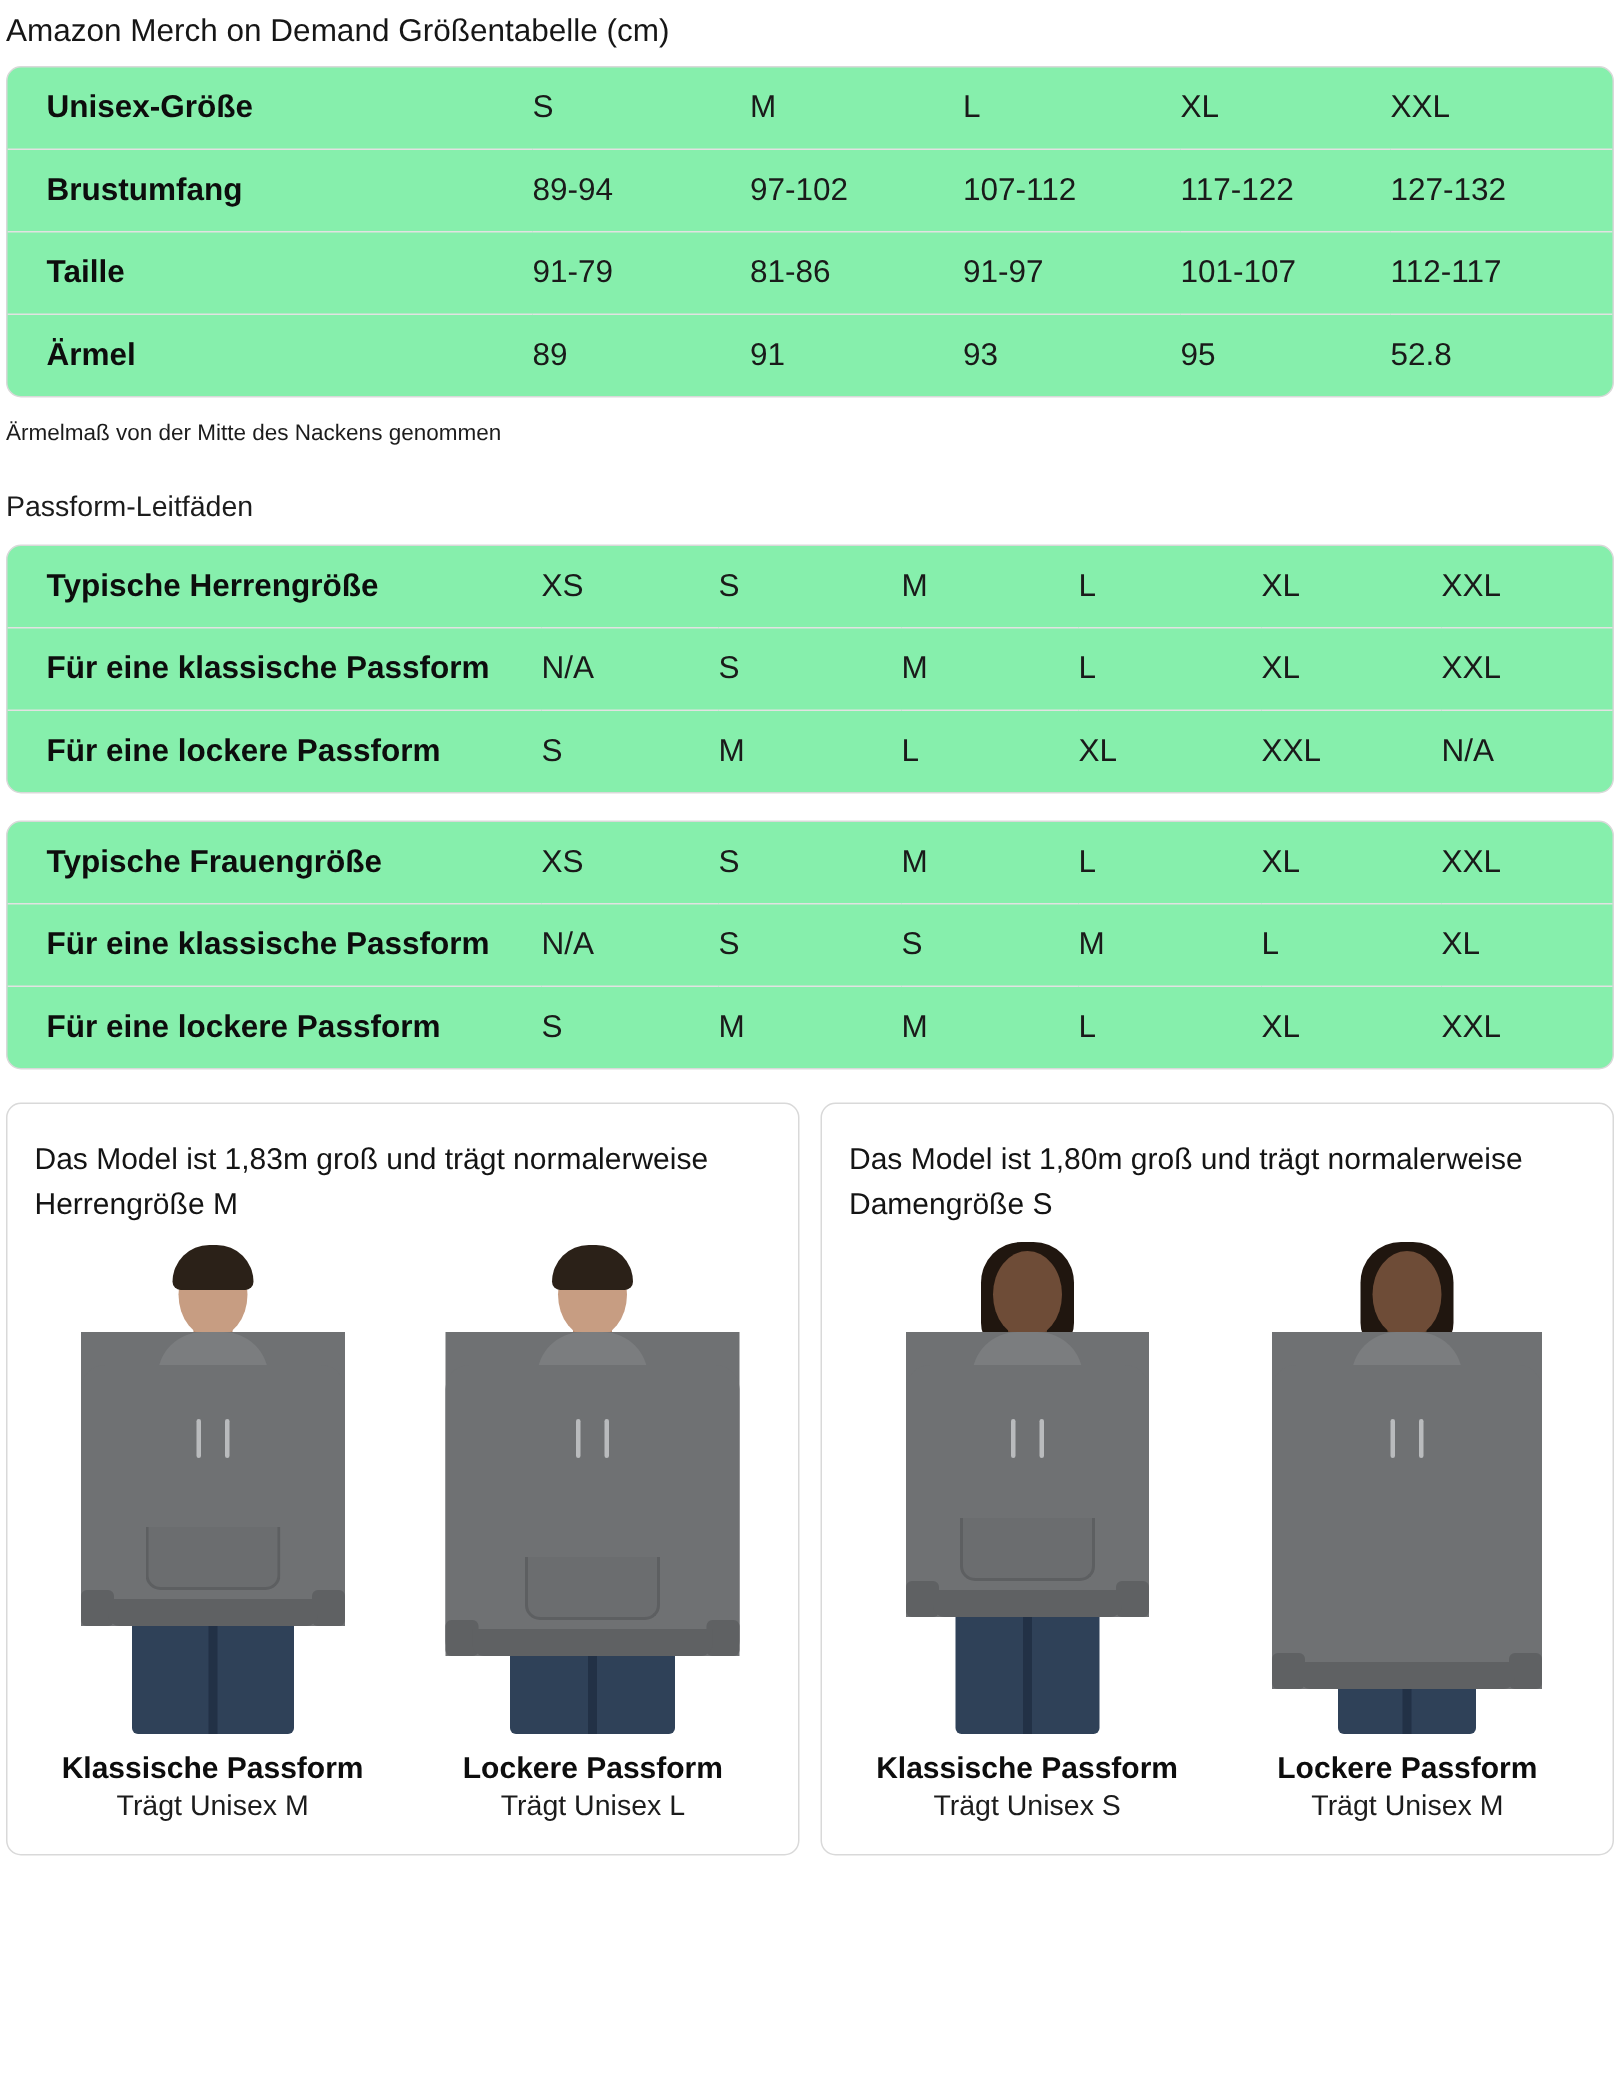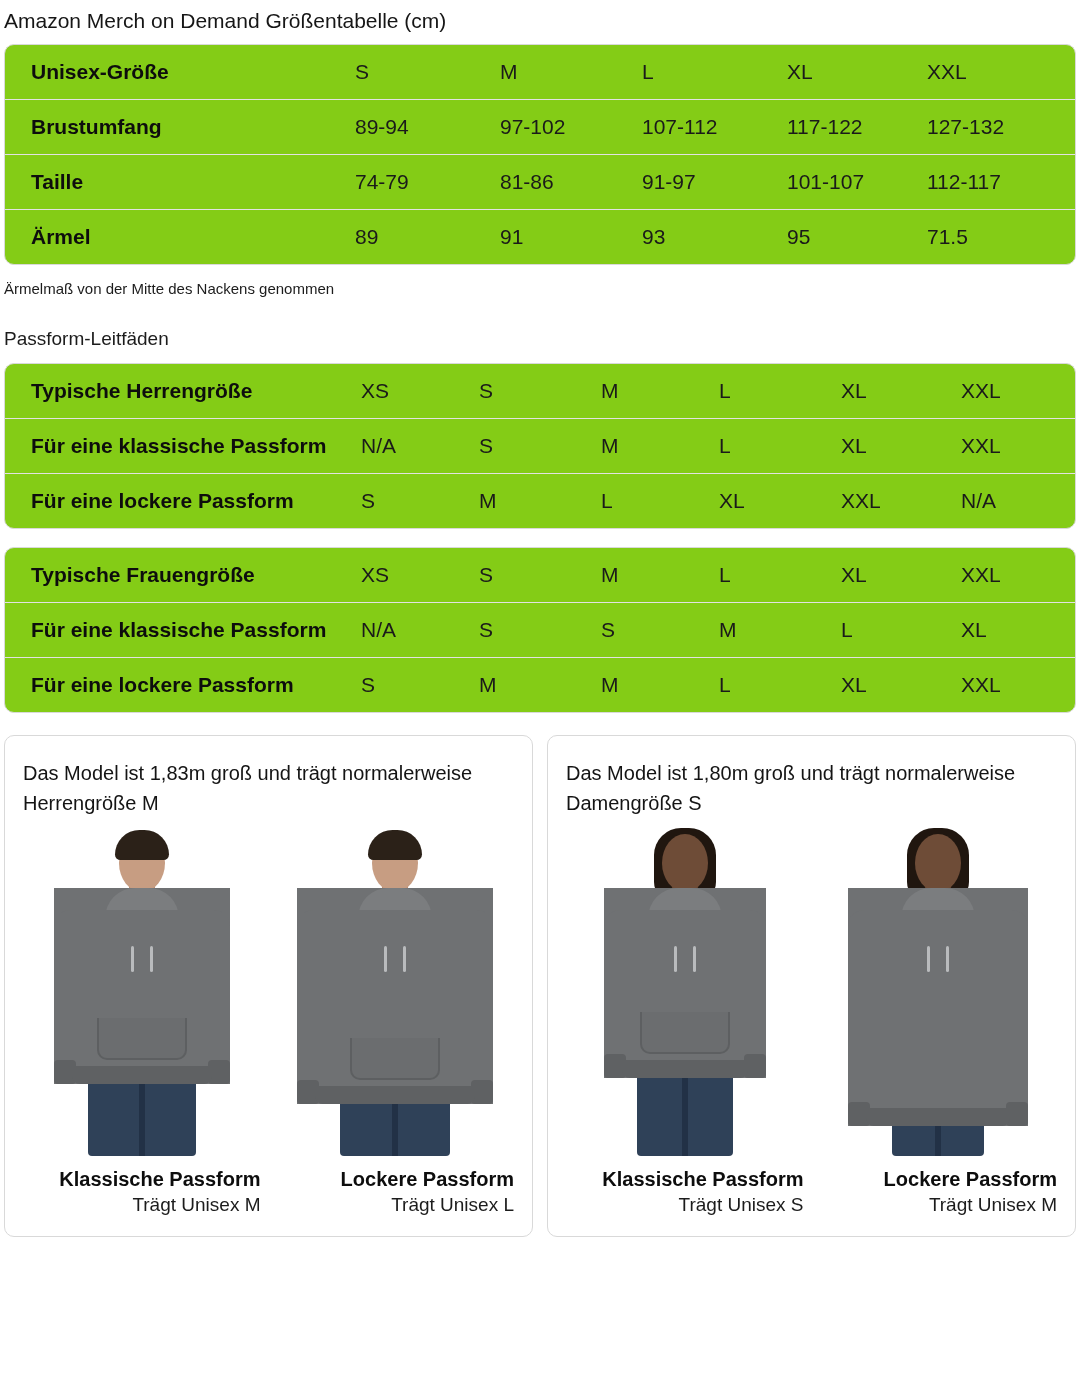--- a/index.html
+++ b/index.html
@@ -39,21 +39,21 @@
     color: #1c1c1c;
     padding: 16px 16px 12px 4px;
     font-weight: 400;
   }
 
   .card {
     border: 1px solid #d9d9d9;
     border-radius: 10px;
     overflow: hidden;
     margin: 0 4px;
-    background: #84cc16;
+    background: #86efac;
   }
   table.sz {
     width: 100%;
     border-collapse: collapse;
     table-layout: fixed;
   }
   table.sz td {
     padding: 14px 0 14px 0;
     font-size: 21px;
     line-height: 26px;
@@ -111,21 +111,21 @@
     color: #141414;
     margin-bottom: 6px;
     min-height: 62px;
   }
   .figs {
     display: flex;
     gap: 16px;
   }
   .fig {
     flex: 1 1 0;
-    text-align: right;
+    text-align: center;
   }
   .fig-art {
     height: 330px;
     position: relative;
     margin-bottom: 10px;
   }
   .fig-title {
     font-size: 20px;
     font-weight: 700;
     color: #0d0d0d;
@@ -231,33 +231,33 @@
         <tr>
           <td class="lbl">Brustumfang</td>
           <td class="val">89-94</td>
           <td class="val">97-102</td>
           <td class="val">107-112</td>
           <td class="val">117-122</td>
           <td class="val">127-132</td>
         </tr>
         <tr>
           <td class="lbl">Taille</td>
-          <td class="val">74-79</td>
+          <td class="val">91-79</td>
           <td class="val">81-86</td>
           <td class="val">91-97</td>
           <td class="val">101-107</td>
           <td class="val">112-117</td>
         </tr>
         <tr>
           <td class="lbl">Ärmel</td>
           <td class="val">89</td>
           <td class="val">91</td>
           <td class="val">93</td>
           <td class="val">95</td>
-          <td class="val">71.5</td>
+          <td class="val">52.8</td>
         </tr>
       </tbody>
     </table>
   </div>
 
   <div class="note">Ärmelmaß von der Mitte des Nackens genommen</div>
 
   <div class="subheading">Passform-Leitfäden</div>
 
   <div class="card">

